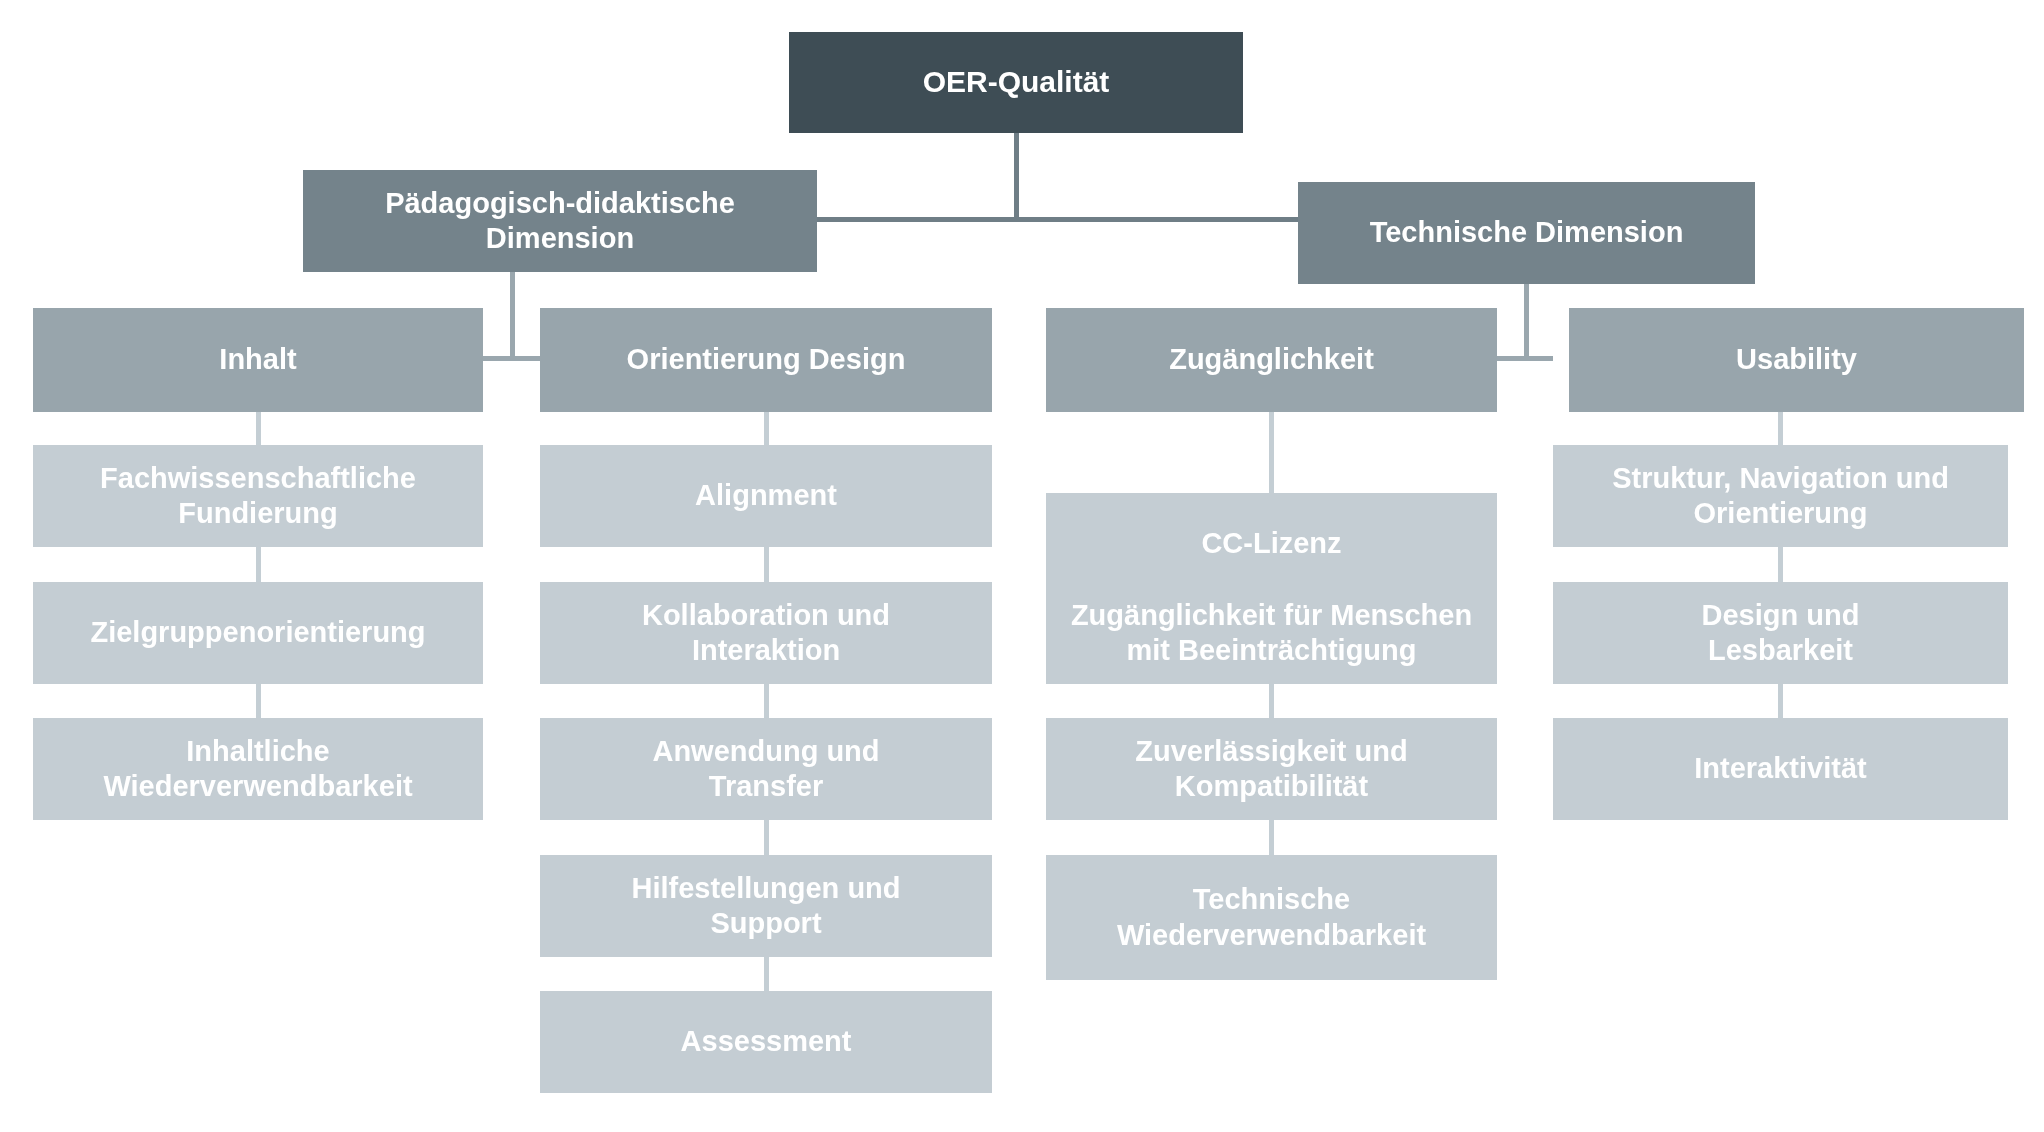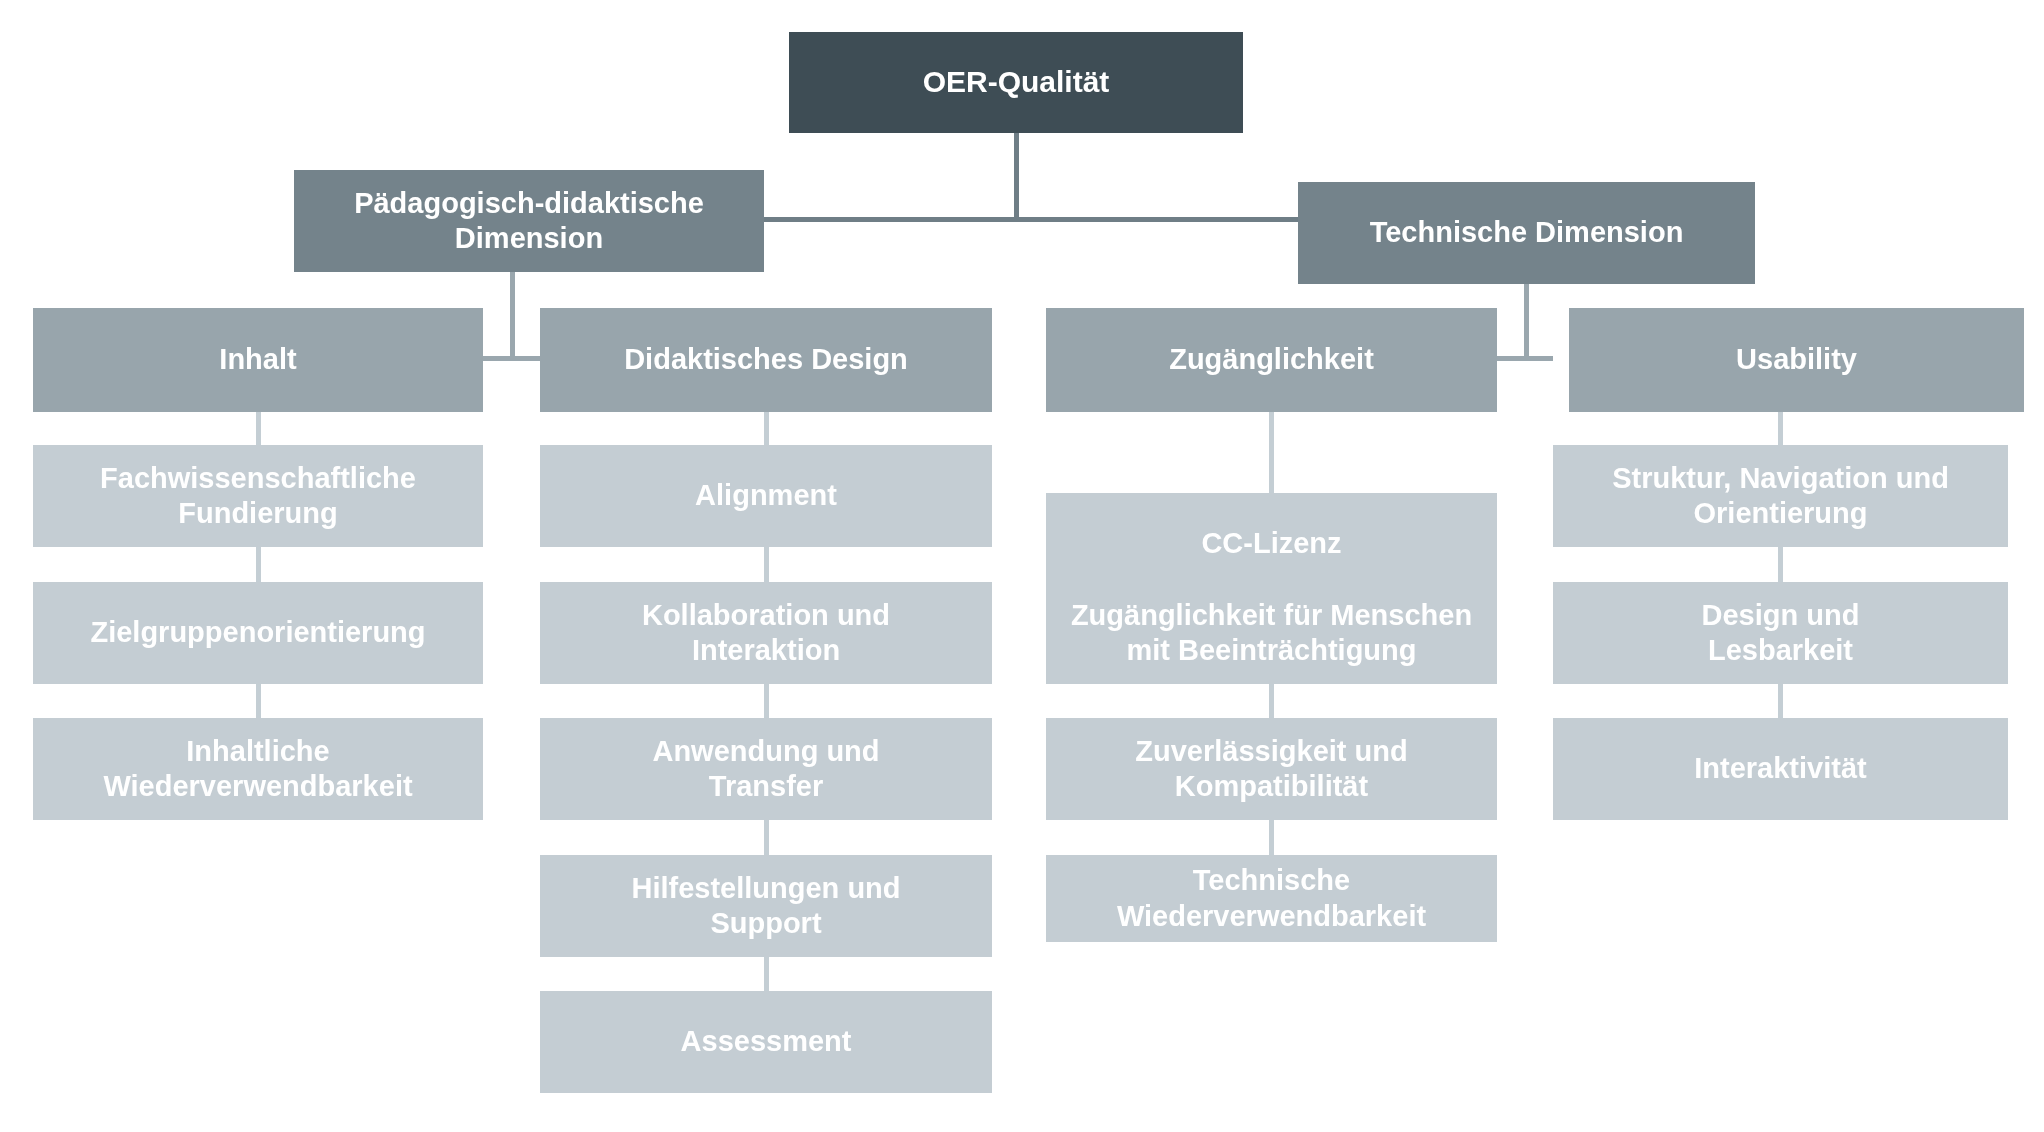--- a/index.html
+++ b/index.html
@@ -34,26 +34,26 @@
   <div class="line line-mid" style="left:1524px;top:272px;width:5px;height:89px;"></div>
   <div class="line line-mid" style="left:1497px;top:356px;width:56px;height:5px;"></div>
 
   <div class="line line-light" style="left:256px;top:412px;width:5px;height:320px;"></div>
   <div class="line line-light" style="left:764px;top:412px;width:5px;height:600px;"></div>
   <div class="line line-light" style="left:1269px;top:412px;width:5px;height:460px;"></div>
   <div class="line line-light" style="left:1778px;top:412px;width:5px;height:320px;"></div>
 
   <div class="node root-node" style="left:789px;top:32px;width:454px;height:101px;">OER-Qualität</div>
 
-  <div class="node dim-node" style="left:294px;top:170px;width:470px;height:102px;">Pädagogisch-didaktische
+  <div class="node dim-node" style="left:303px;top:170px;width:514px;height:102px;">Pädagogisch-didaktische
 Dimension</div>
   <div class="node dim-node" style="left:1298px;top:170px;width:457px;height:102px;margin-top:12px;">Technische Dimension</div>
 
   <div class="node cat-node" style="left:33px;top:308px;width:450px;height:104px;">Inhalt</div>
-  <div class="node cat-node" style="left:540px;top:308px;width:452px;height:104px;">Didaktisches Design</div>
+  <div class="node cat-node" style="left:540px;top:308px;width:452px;height:104px;">Orientierung Design</div>
   <div class="node cat-node" style="left:1046px;top:308px;width:451px;height:104px;">Zugänglichkeit</div>
   <div class="node cat-node" style="left:1553px;top:308px;width:455px;height:104px;margin-left:16px;">Usability</div>
 
   <div class="node item-node" style="left:33px;top:445px;width:450px;height:102px;">Fachwissenschaftliche
 Fundierung</div>
   <div class="node item-node" style="left:33px;top:582px;width:450px;height:102px;">Zielgruppenorientierung</div>
   <div class="node item-node" style="left:33px;top:718px;width:450px;height:102px;">Inhaltliche
 Wiederverwendbarkeit</div>
 
   <div class="node item-node" style="left:540px;top:445px;width:452px;height:102px;">Alignment</div>
@@ -63,21 +63,21 @@
 Transfer</div>
   <div class="node item-node" style="left:540px;top:855px;width:452px;height:102px;">Hilfestellungen und
 Support</div>
   <div class="node item-node" style="left:540px;top:991px;width:452px;height:102px;">Assessment</div>
 
   <div class="node item-node" style="left:1046px;top:445px;width:451px;height:102px;margin-top:48px;">CC-Lizenz</div>
   <div class="node item-node" style="left:1046px;top:582px;width:451px;height:102px;">Zugänglichkeit für Menschen
 mit Beeinträchtigung</div>
   <div class="node item-node" style="left:1046px;top:718px;width:451px;height:102px;">Zuverlässigkeit und
 Kompatibilität</div>
-  <div class="node item-node" style="left:1046px;top:855px;width:451px;height:87px;">Technische
+  <div class="node item-node" style="left:1046px;top:855px;width:451px;height:125px;">Technische
 Wiederverwendbarkeit</div>
 
   <div class="node item-node" style="left:1553px;top:445px;width:455px;height:102px;">Struktur, Navigation und
 Orientierung</div>
   <div class="node item-node" style="left:1553px;top:582px;width:455px;height:102px;">Design und
 Lesbarkeit</div>
   <div class="node item-node" style="left:1553px;top:718px;width:455px;height:102px;">Interaktivität</div>
 
 </div>
 

